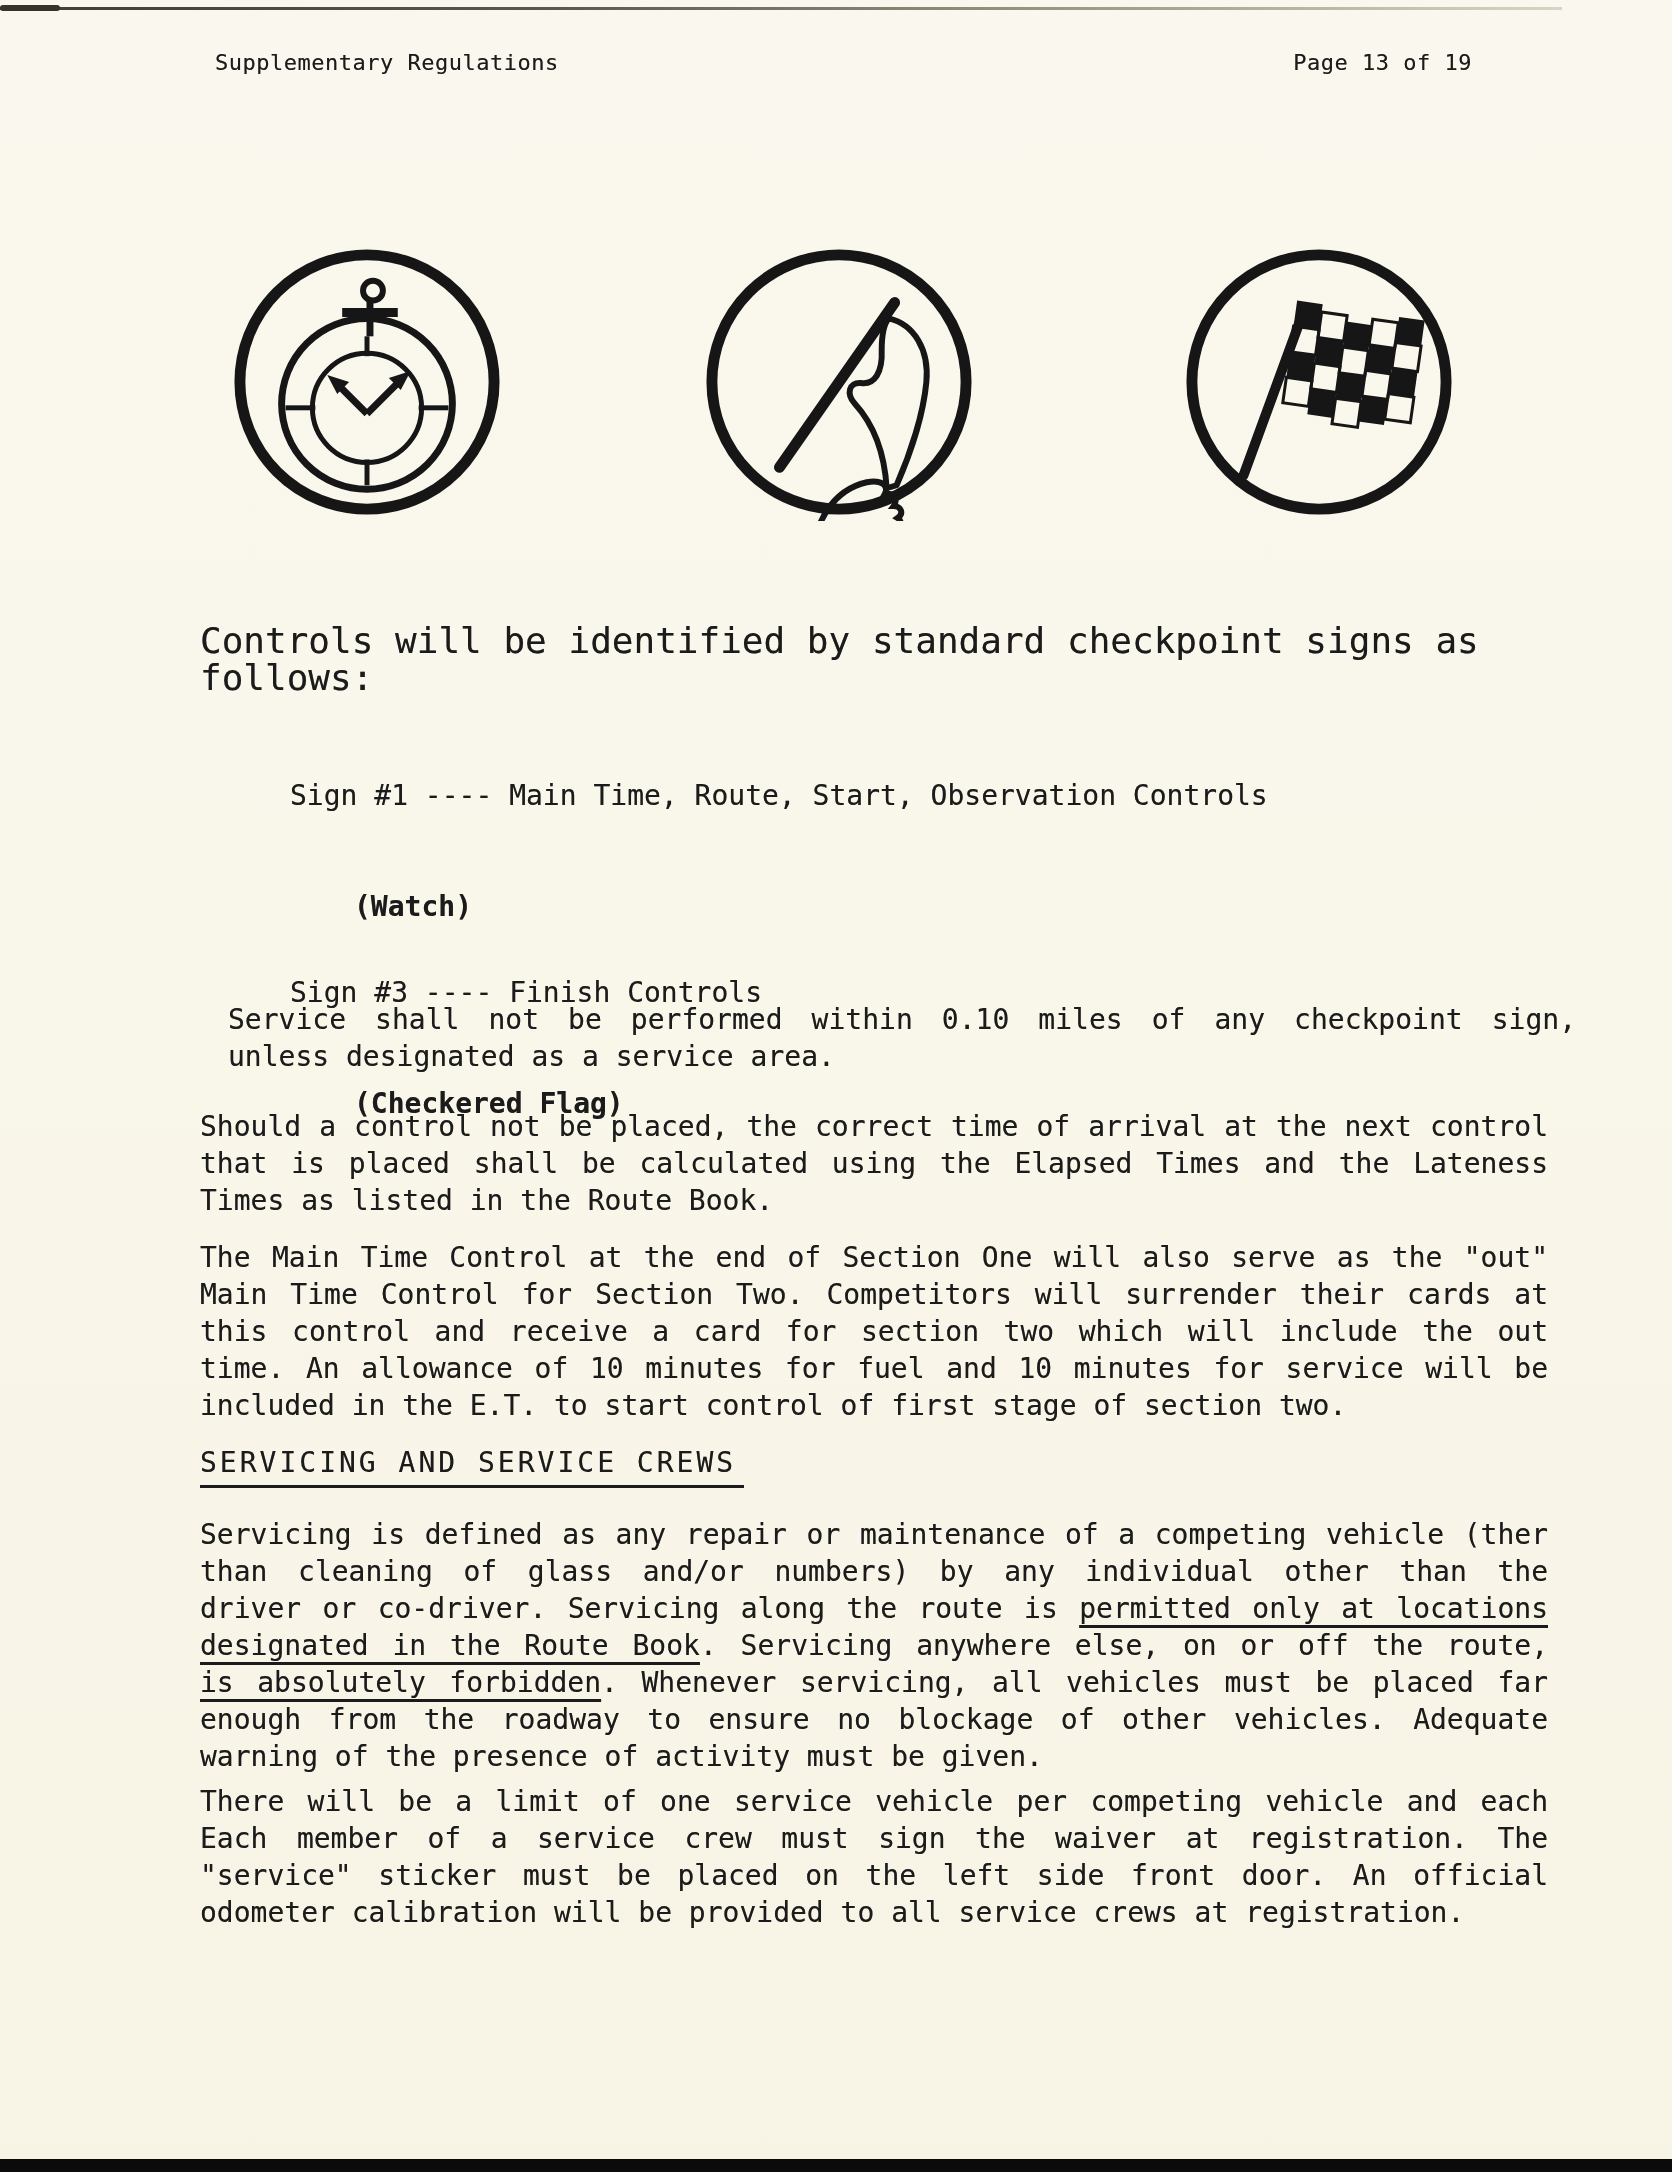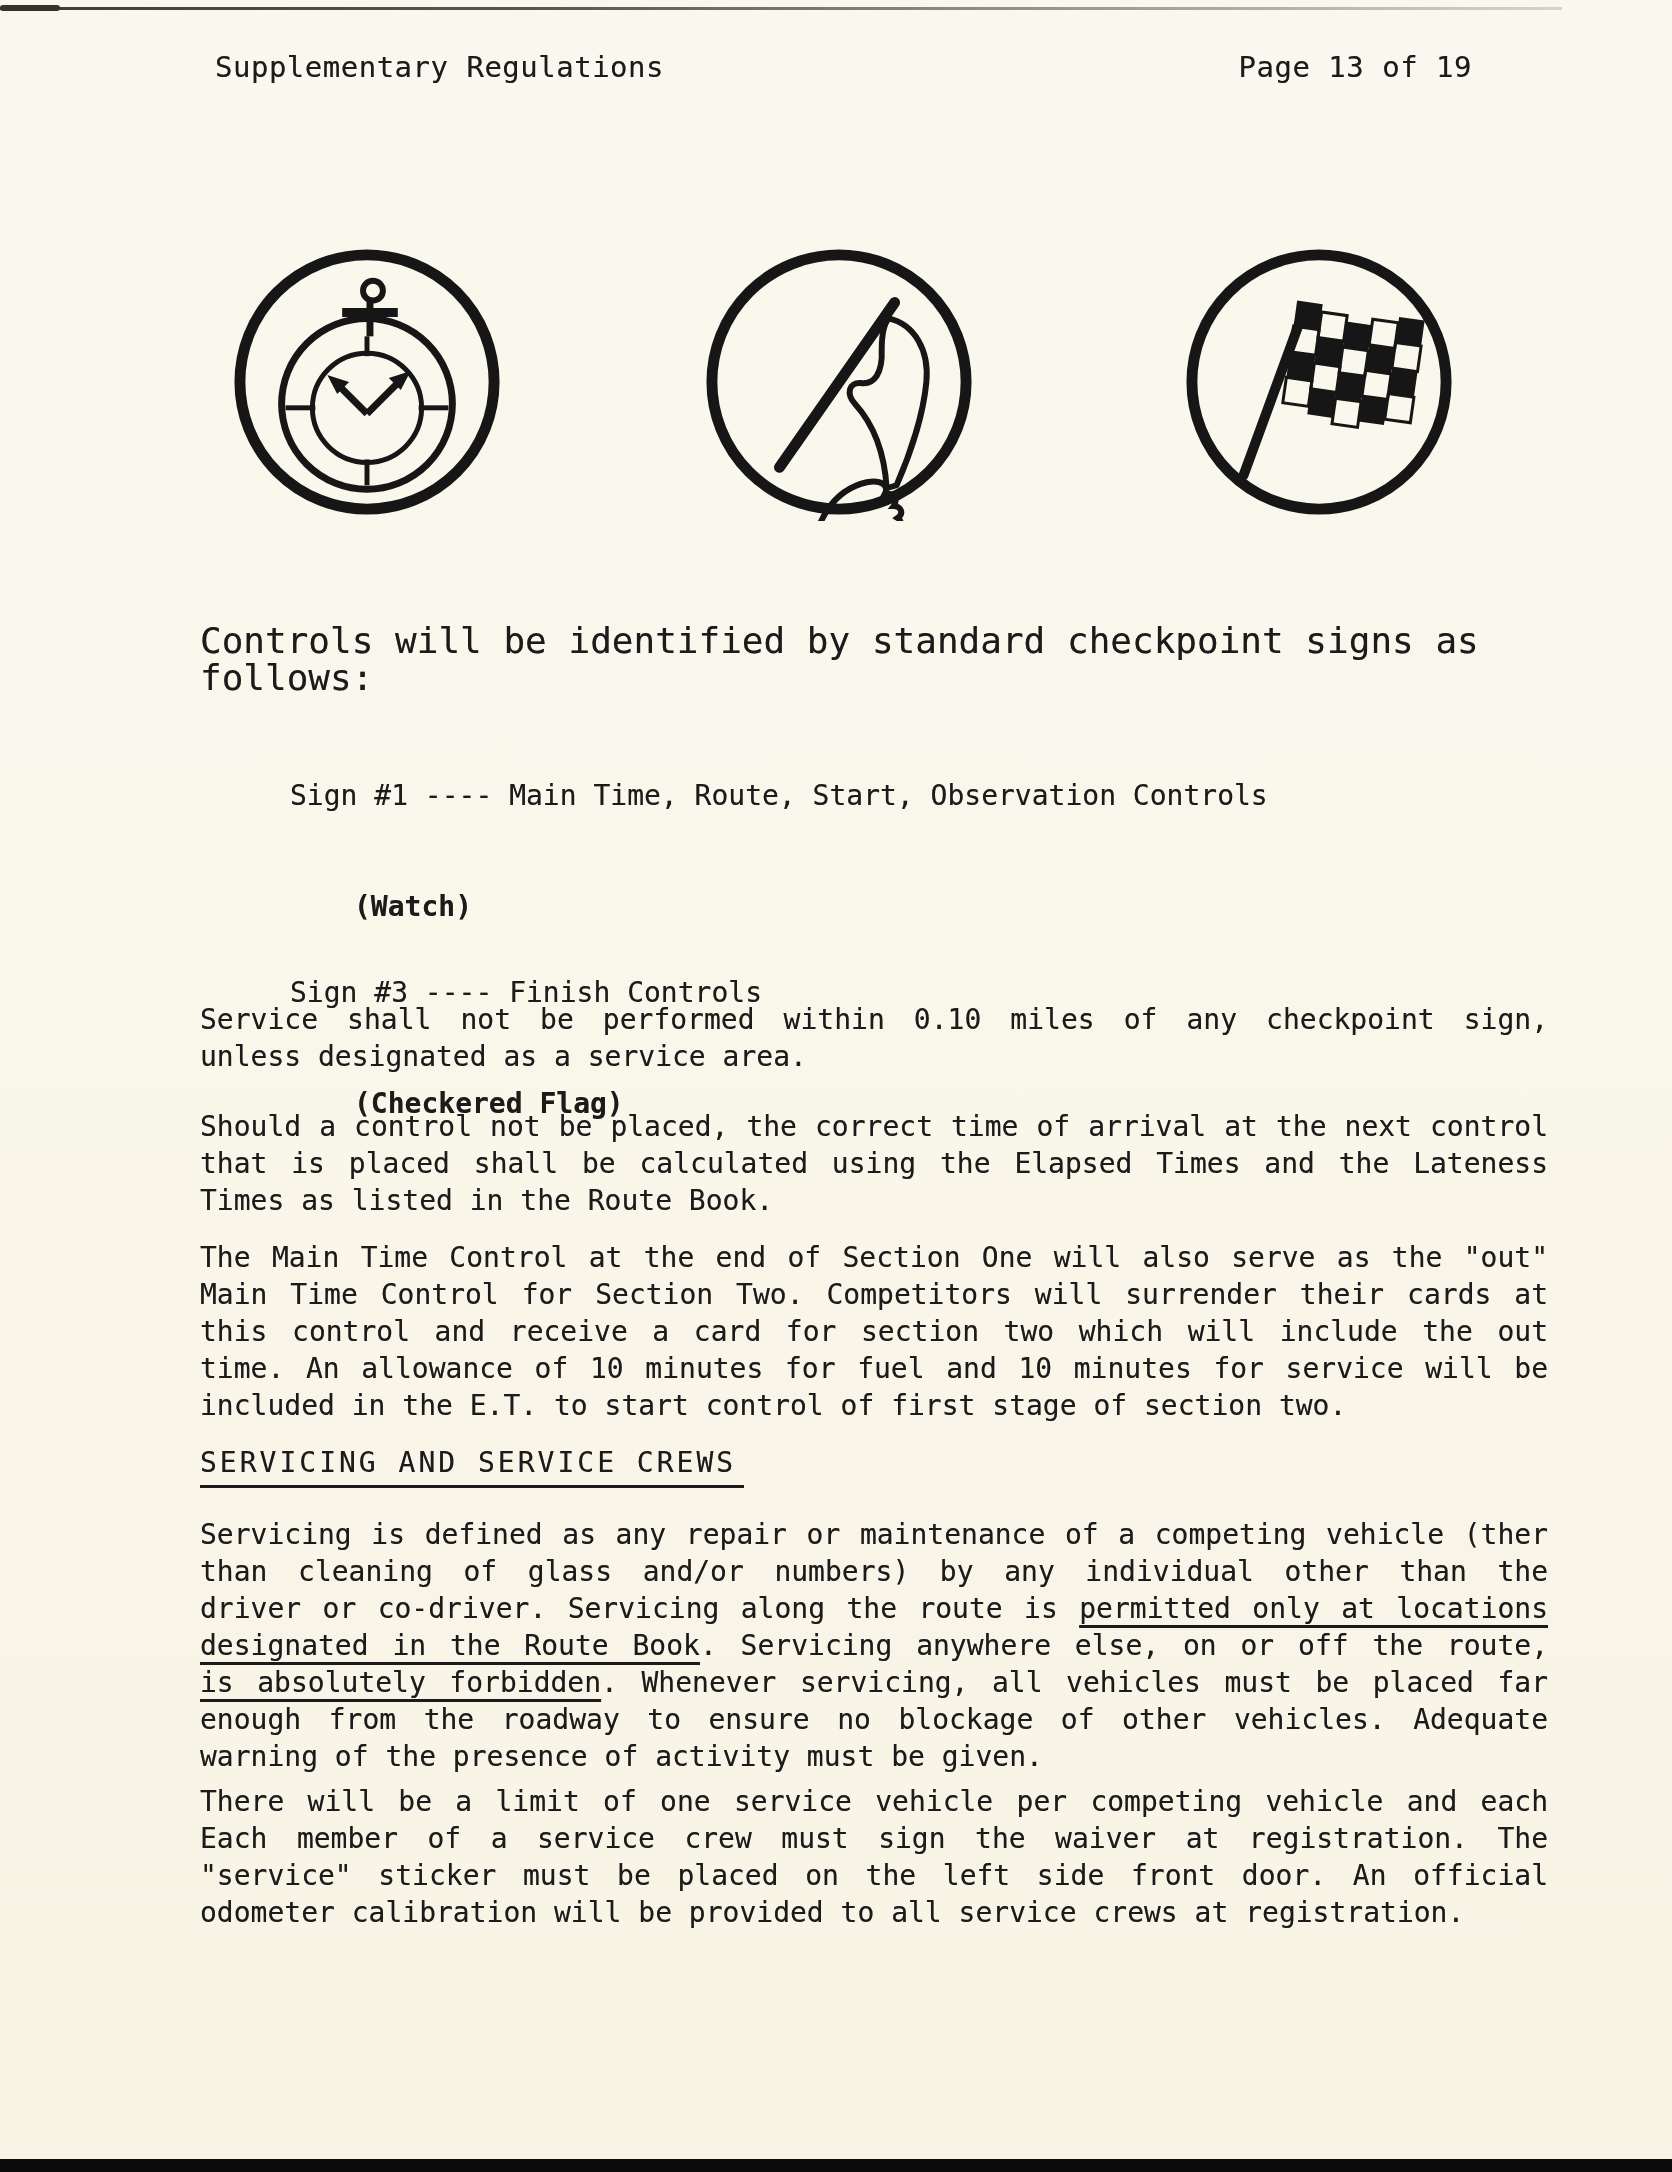--- a/index.html
+++ b/index.html
@@ -5,21 +5,21 @@
   html,body{margin:0;padding:0;background:#777;}
   .page{
     position:relative;
     width:1672px;height:2172px;
     background:linear-gradient(180deg,#faf8ee 0%,#f9f6e9 60%,#f7f4e6 100%);
     font-family:"DejaVu Sans Mono","Liberation Mono",monospace;
     color:#1b1b1b;
     overflow:hidden;
     text-shadow:0 0 .6px rgba(27,27,27,.5);
   }
-  .hdr{position:absolute;top:50px;font-size:29px;letter-spacing:.5px;}
+  .hdr{position:absolute;top:50px;font-size:22px;letter-spacing:.5px;}
   .hdr-left{left:215px;}
   .hdr-right{right:200px;}
   .icon{position:absolute;top:243px;width:278px;height:278px;}
   .icon svg{width:100%;height:100%;display:block;}
   .ink{stroke:#161616;fill:none;}
   .intro{position:absolute;left:200px;top:622px;font-size:36px;line-height:37px;}
   .sign{position:absolute;left:290px;font-size:28px;line-height:37px;white-space:pre;}
   .sign .sub{margin-left:64px;font-weight:bold;}
   .para{position:absolute;left:200px;width:1348px;font-size:28px;line-height:37px;}
   .jline{text-align:justify;text-align-last:justify;text-justify:inter-word;}
@@ -122,21 +122,21 @@
 
   <div class="sign" style="top:703px;">
     <div>Sign #1 ---- Main Time, Route, Start, Observation Controls</div>
     <div class="sub">(Watch)</div>
   </div>
   <div class="sign" style="top:900px;">
     <div>Sign #3 ---- Finish Controls</div>
     <div class="sub">(Checkered Flag)</div>
   </div>
 
-  <div class="para" style="top:1001px;">
+  <div class="para" style="top:1001px;margin-left:28px;">
     <div class="jline">Service shall not be performed within 0.10 miles of any checkpoint sign,</div>
     <div class="jline last">unless designated as a service area.</div>
   </div>
 
   <div class="para" style="top:1108px;">
     <div class="jline">Should a control not be placed, the correct time of arrival at the next control</div>
     <div class="jline">that is placed shall be calculated using the Elapsed Times and the Lateness</div>
     <div class="jline last">Times as listed in the Route Book.</div>
   </div>
 

